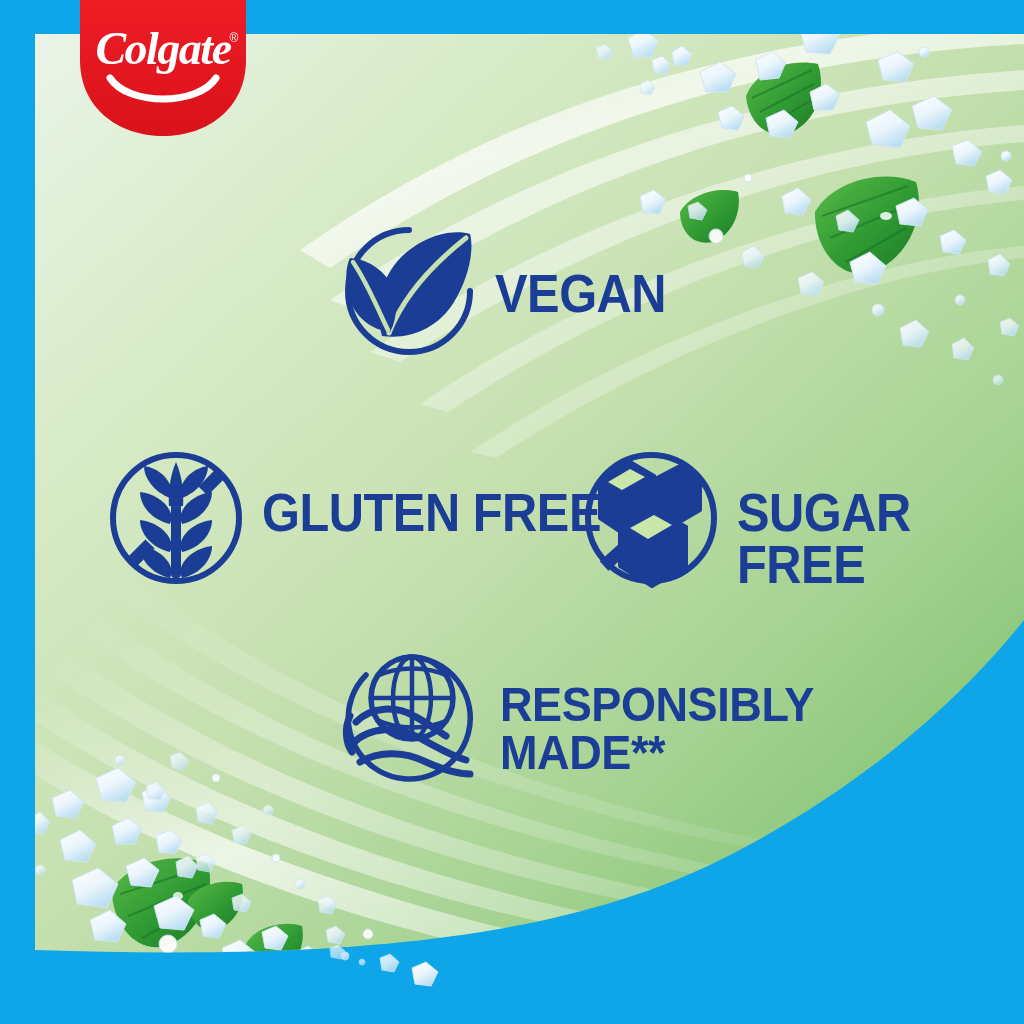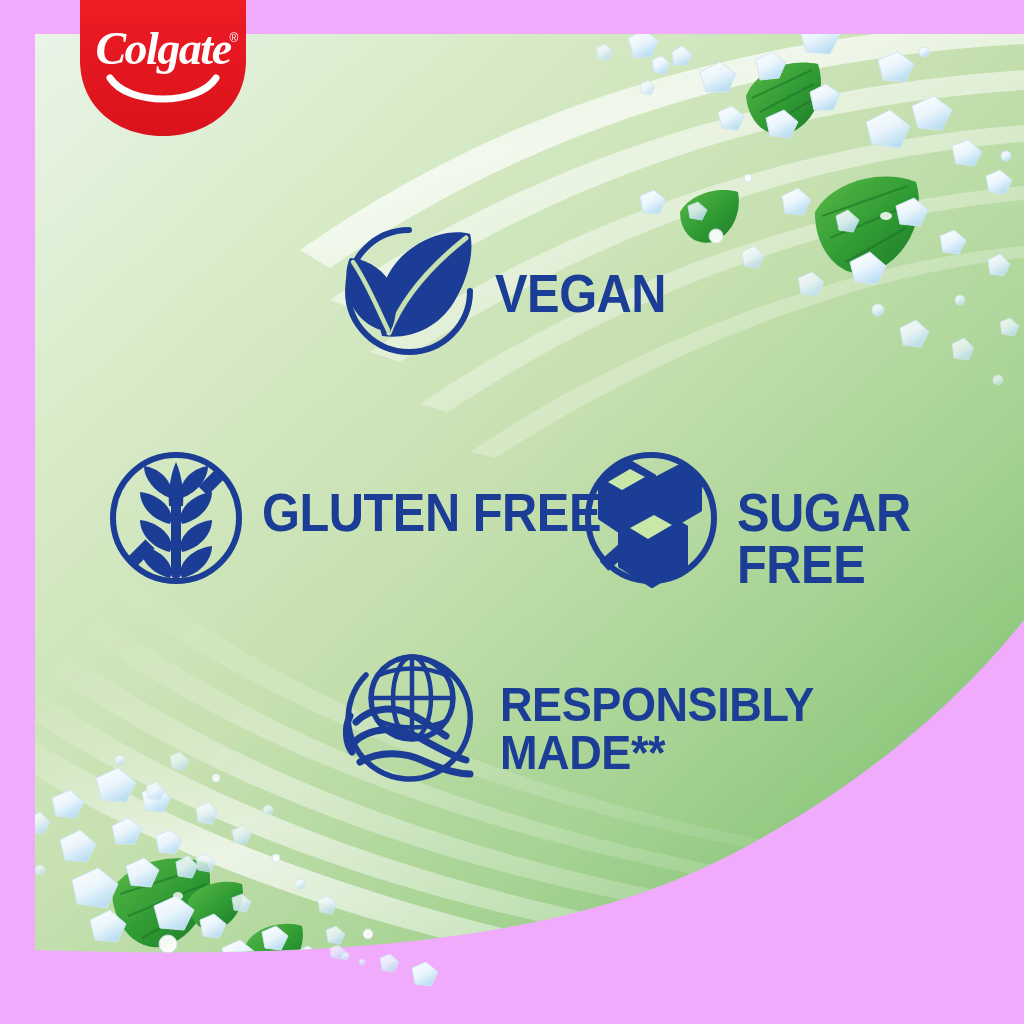--- a/index.html
+++ b/index.html
@@ -1,17 +1,17 @@
 <!DOCTYPE html>
 <html><head>
 <meta charset="utf-8">
 <style>
   html,body{margin:0;padding:0;background:#ffffff;}
   body{width:1024px;height:1024px;overflow:hidden;font-family:"Liberation Sans",sans-serif;}
-  #stage{position:relative;width:1024px;height:1024px;background:#f0abfc;}
+  #stage{position:relative;width:1024px;height:1024px;background:#0ea5e9;}
   #canvas{position:absolute;inset:0;width:1024px;height:1024px;}
   .badge-label{
     position:absolute;
     color:#1b3d96;
     font-family:"Liberation Sans",sans-serif;
     font-weight:bold;
     letter-spacing:-0.5px;
     line-height:0.98;
     transform:scaleX(0.92);
     transform-origin:left center;

